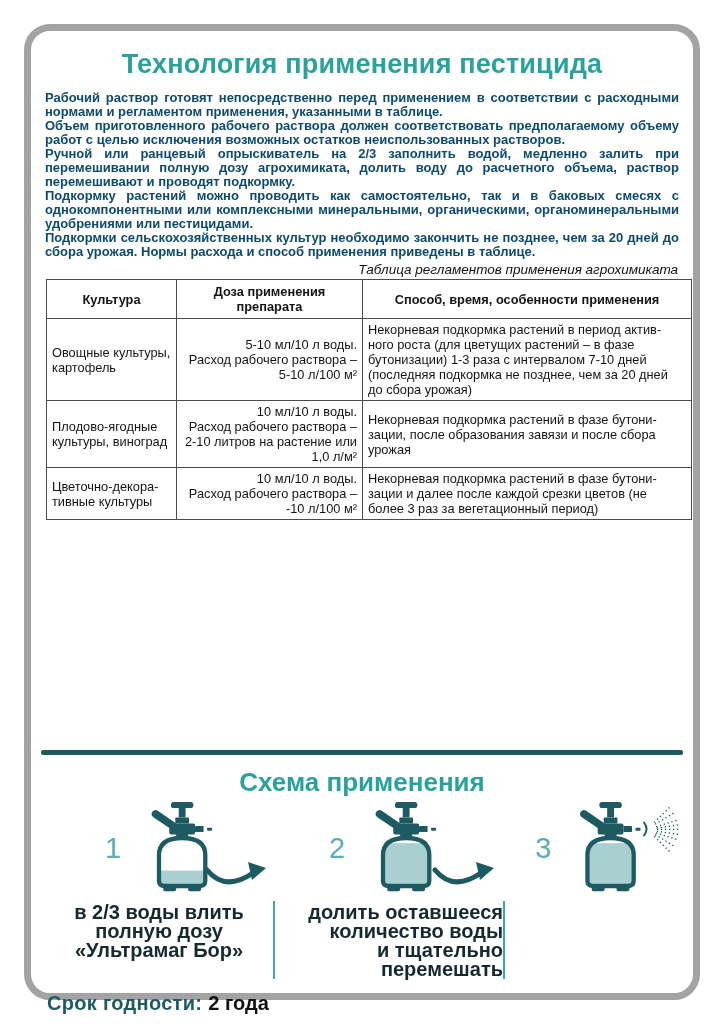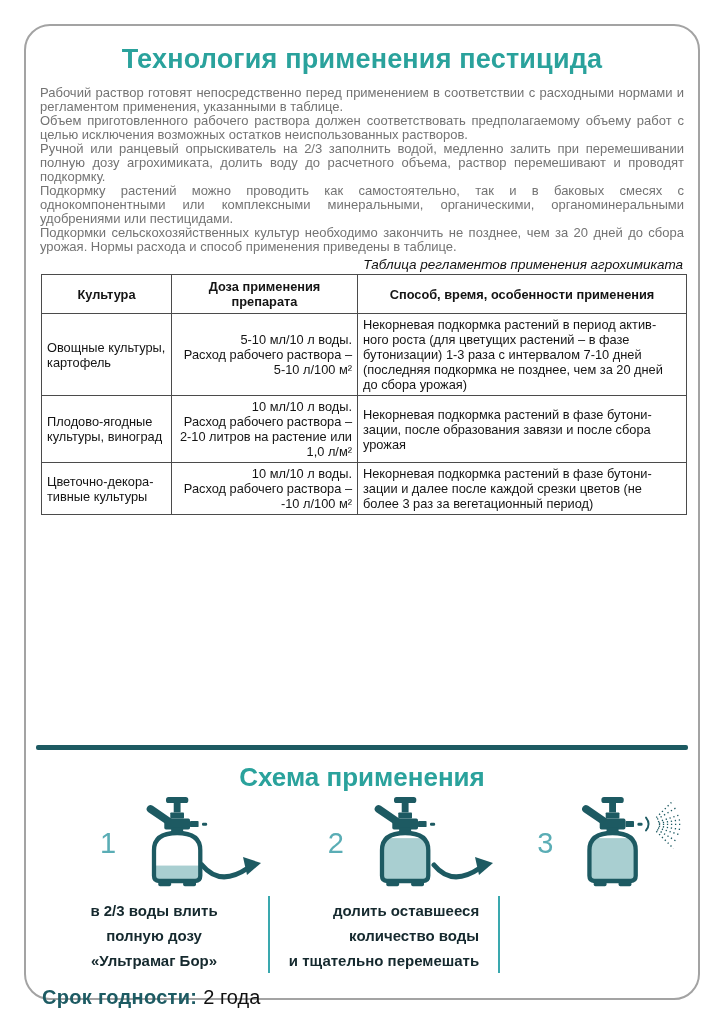--- a/index.html
+++ b/index.html
@@ -8,40 +8,41 @@
     width:724px;height:1024px;
     background:#ffffff;
     font-family:"Liberation Sans", sans-serif;
     color:#141414;
     overflow:hidden;
     box-sizing:border-box;
   }
   .frame{
     position:absolute;
     left:24px;top:24px;right:24px;bottom:24px;
-    border:2px solid #a3a3a3;
+    border:7px solid #a3a3a3;
     border-radius:26px;
     box-sizing:border-box;
     padding:16px 14px 0 14px;
   }
   .doc-title{
     margin:2px 0 0 0;
     text-align:center;
     font-size:27px;
     font-weight:bold;
     letter-spacing:.2px;
     color:#2aa29c;
   }
   .body-text{margin-top:11px;}
   .body-text p{
     margin:0;
     font-size:13px;
     line-height:14px;
     text-align:justify;
-    color:#737373;
+    color:#0c4a6e;
+    font-weight:bold;
   }
   .table-caption{
     margin:3px 1px 2px 0;
     font-size:13.5px;
     font-style:italic;
     text-align:right;
     color:#111;
   }
   table.reg{
     border-collapse:collapse;
@@ -90,40 +91,40 @@
   }
   .n1{left:60px;top:30px;}
   .n2{left:60px;top:30px;}
   .n3{left:38px;top:30px;}
   .sprayer{position:absolute;top:0;}
   .s1{left:88px;} .s2{left:88px;} .s3{left:62px;}
   .arrow{position:absolute;top:58px;}
   .a1{left:158px;} .a2{left:162px;}
   .caption-cell{
     display:flex;align-items:flex-start;justify-content:center;
-    font-size:15px;line-height:25px;
+    font-size:20px;line-height:19px;
     font-weight:bold;
     text-align:center;
     color:#15292e;
     white-space:pre-line;
     padding-top:2px;
     min-height:60px;
     box-sizing:border-box;
   }
   .caption-cell.mid{
     border-left:2px solid #3aa8ae;
     border-right:2px solid #3aa8ae;
     text-align:right;
   }
   .footer-line{
     margin:13px 0 0 2px;
     font-size:20px;
   }
   .footer-label{font-weight:bold;color:#1d5b63;letter-spacing:.3px;}
-  .footer-value{color:#111;font-weight:400;margin-left:6px;}
+  .footer-value{color:#111;font-weight:700;margin-left:6px;}
 </style>
 </head>
 <body>
 
 <div class="page">
   <div class="frame">
 
     <h1 class="doc-title">Технология применения пестицида</h1>
 
     <div class="body-text">

